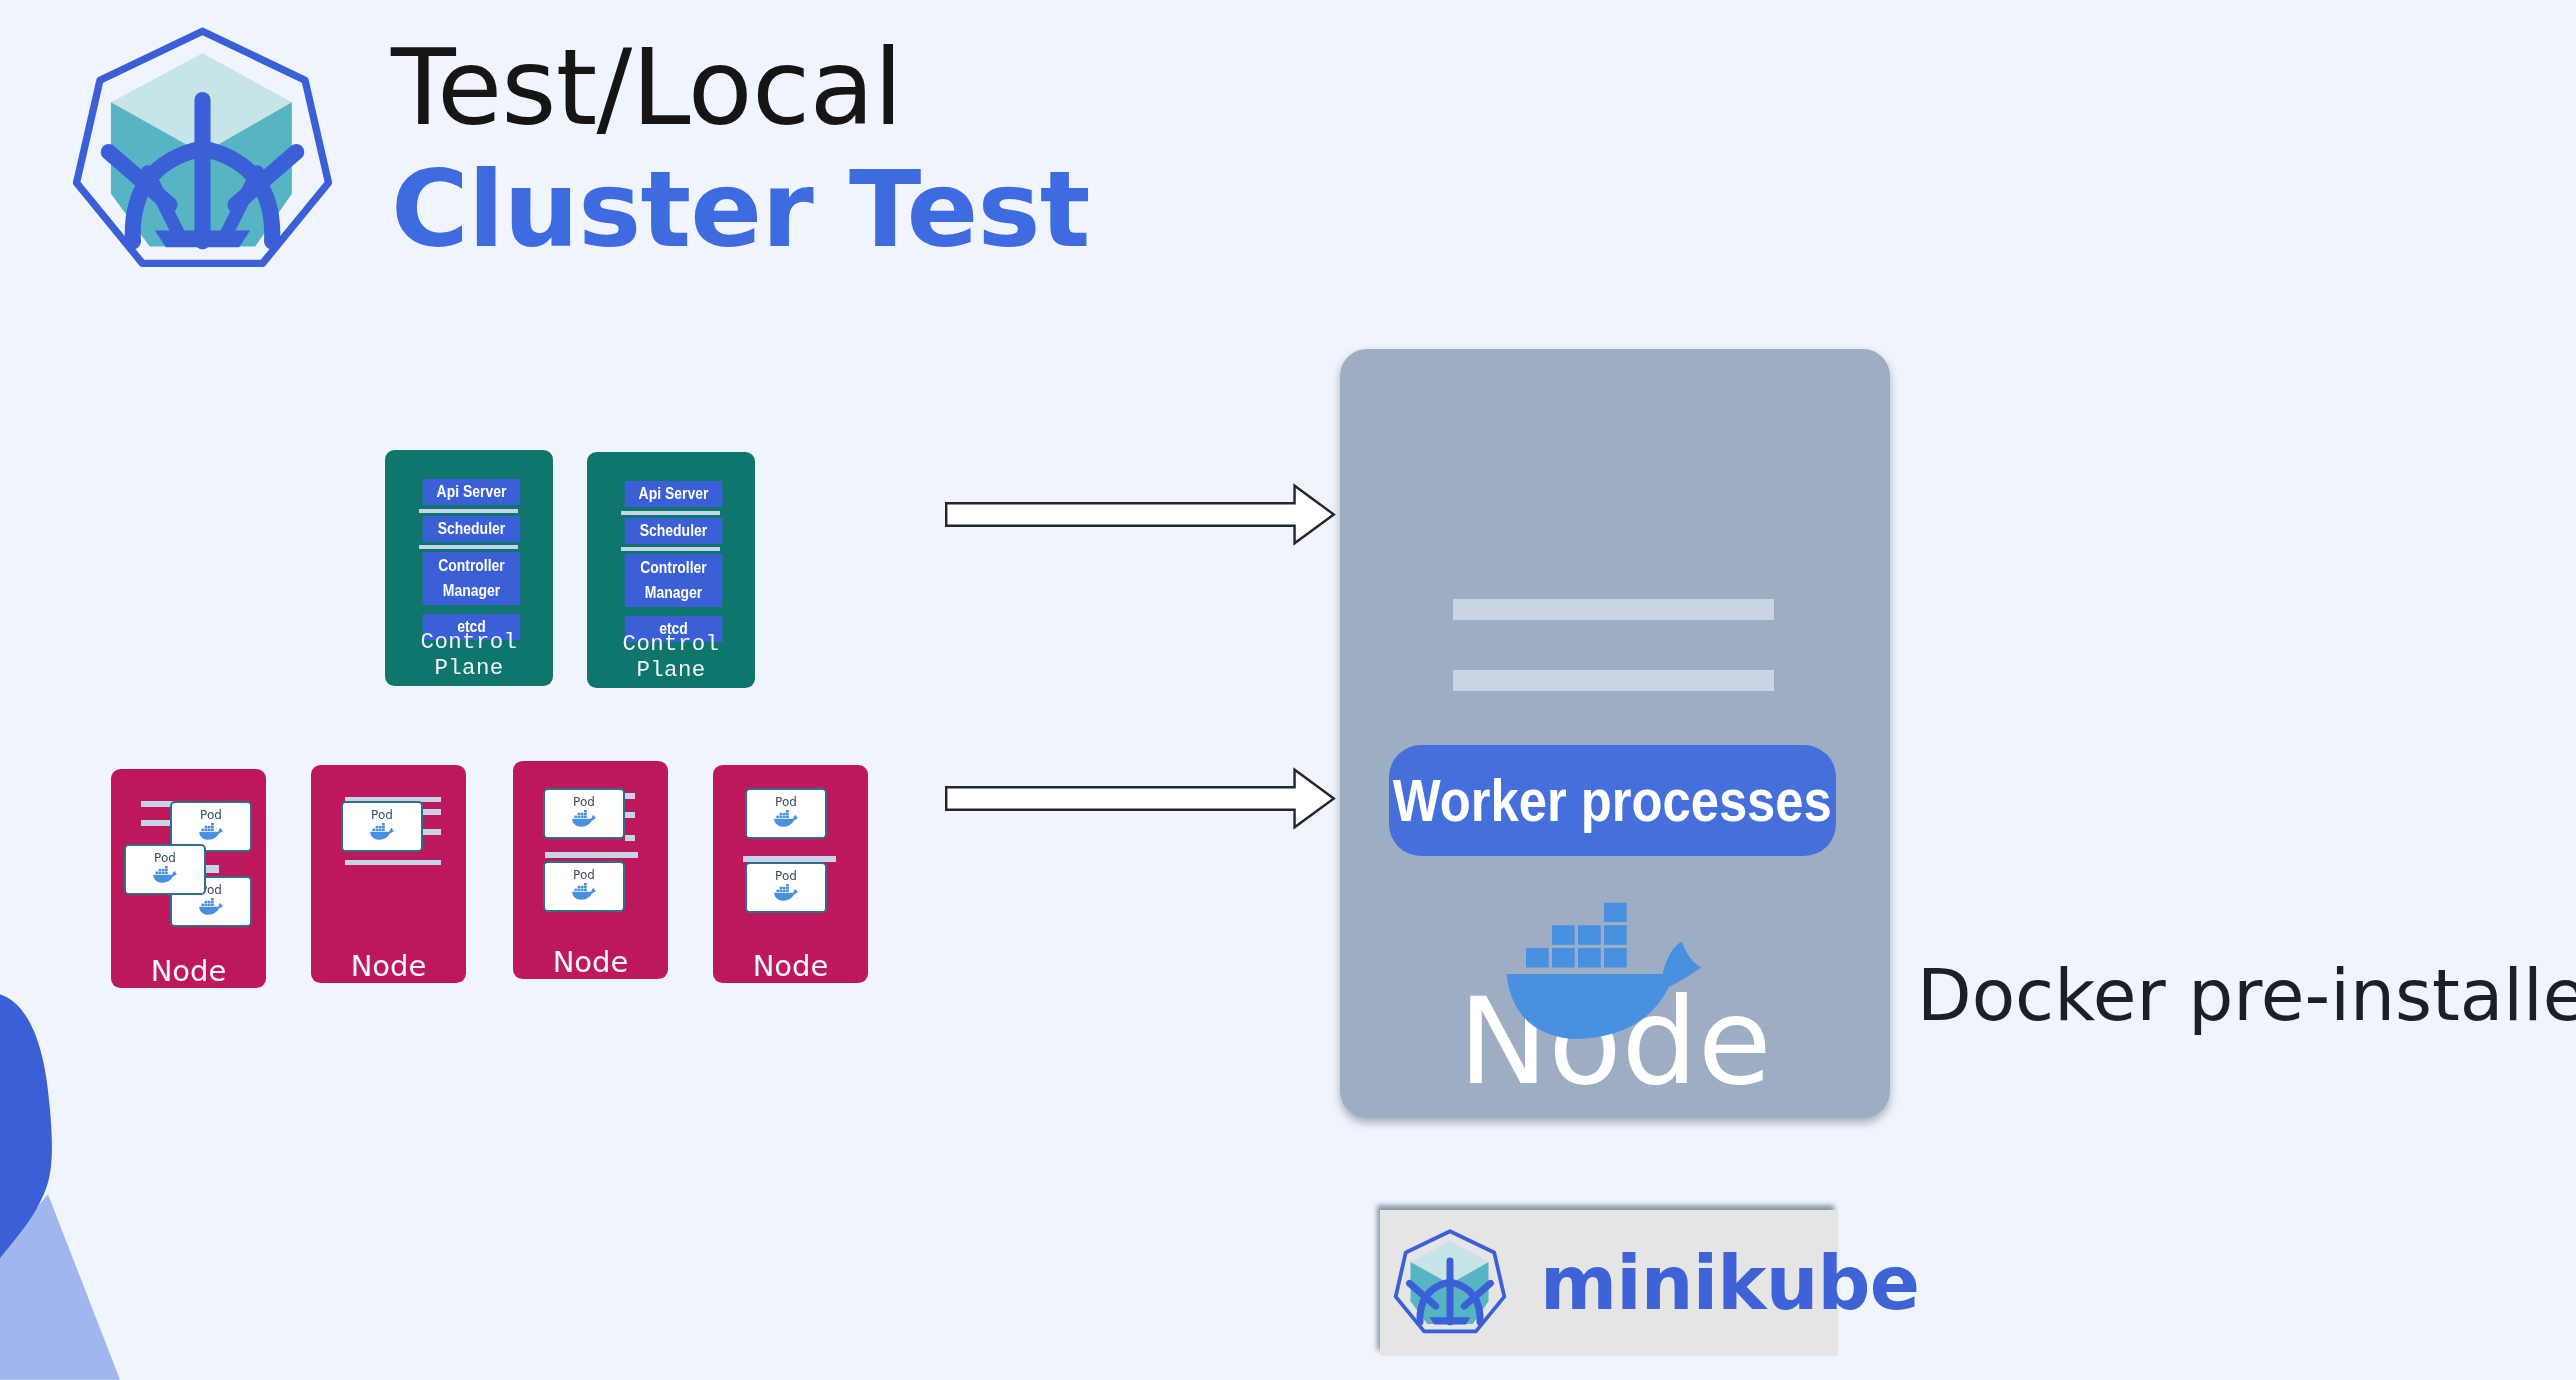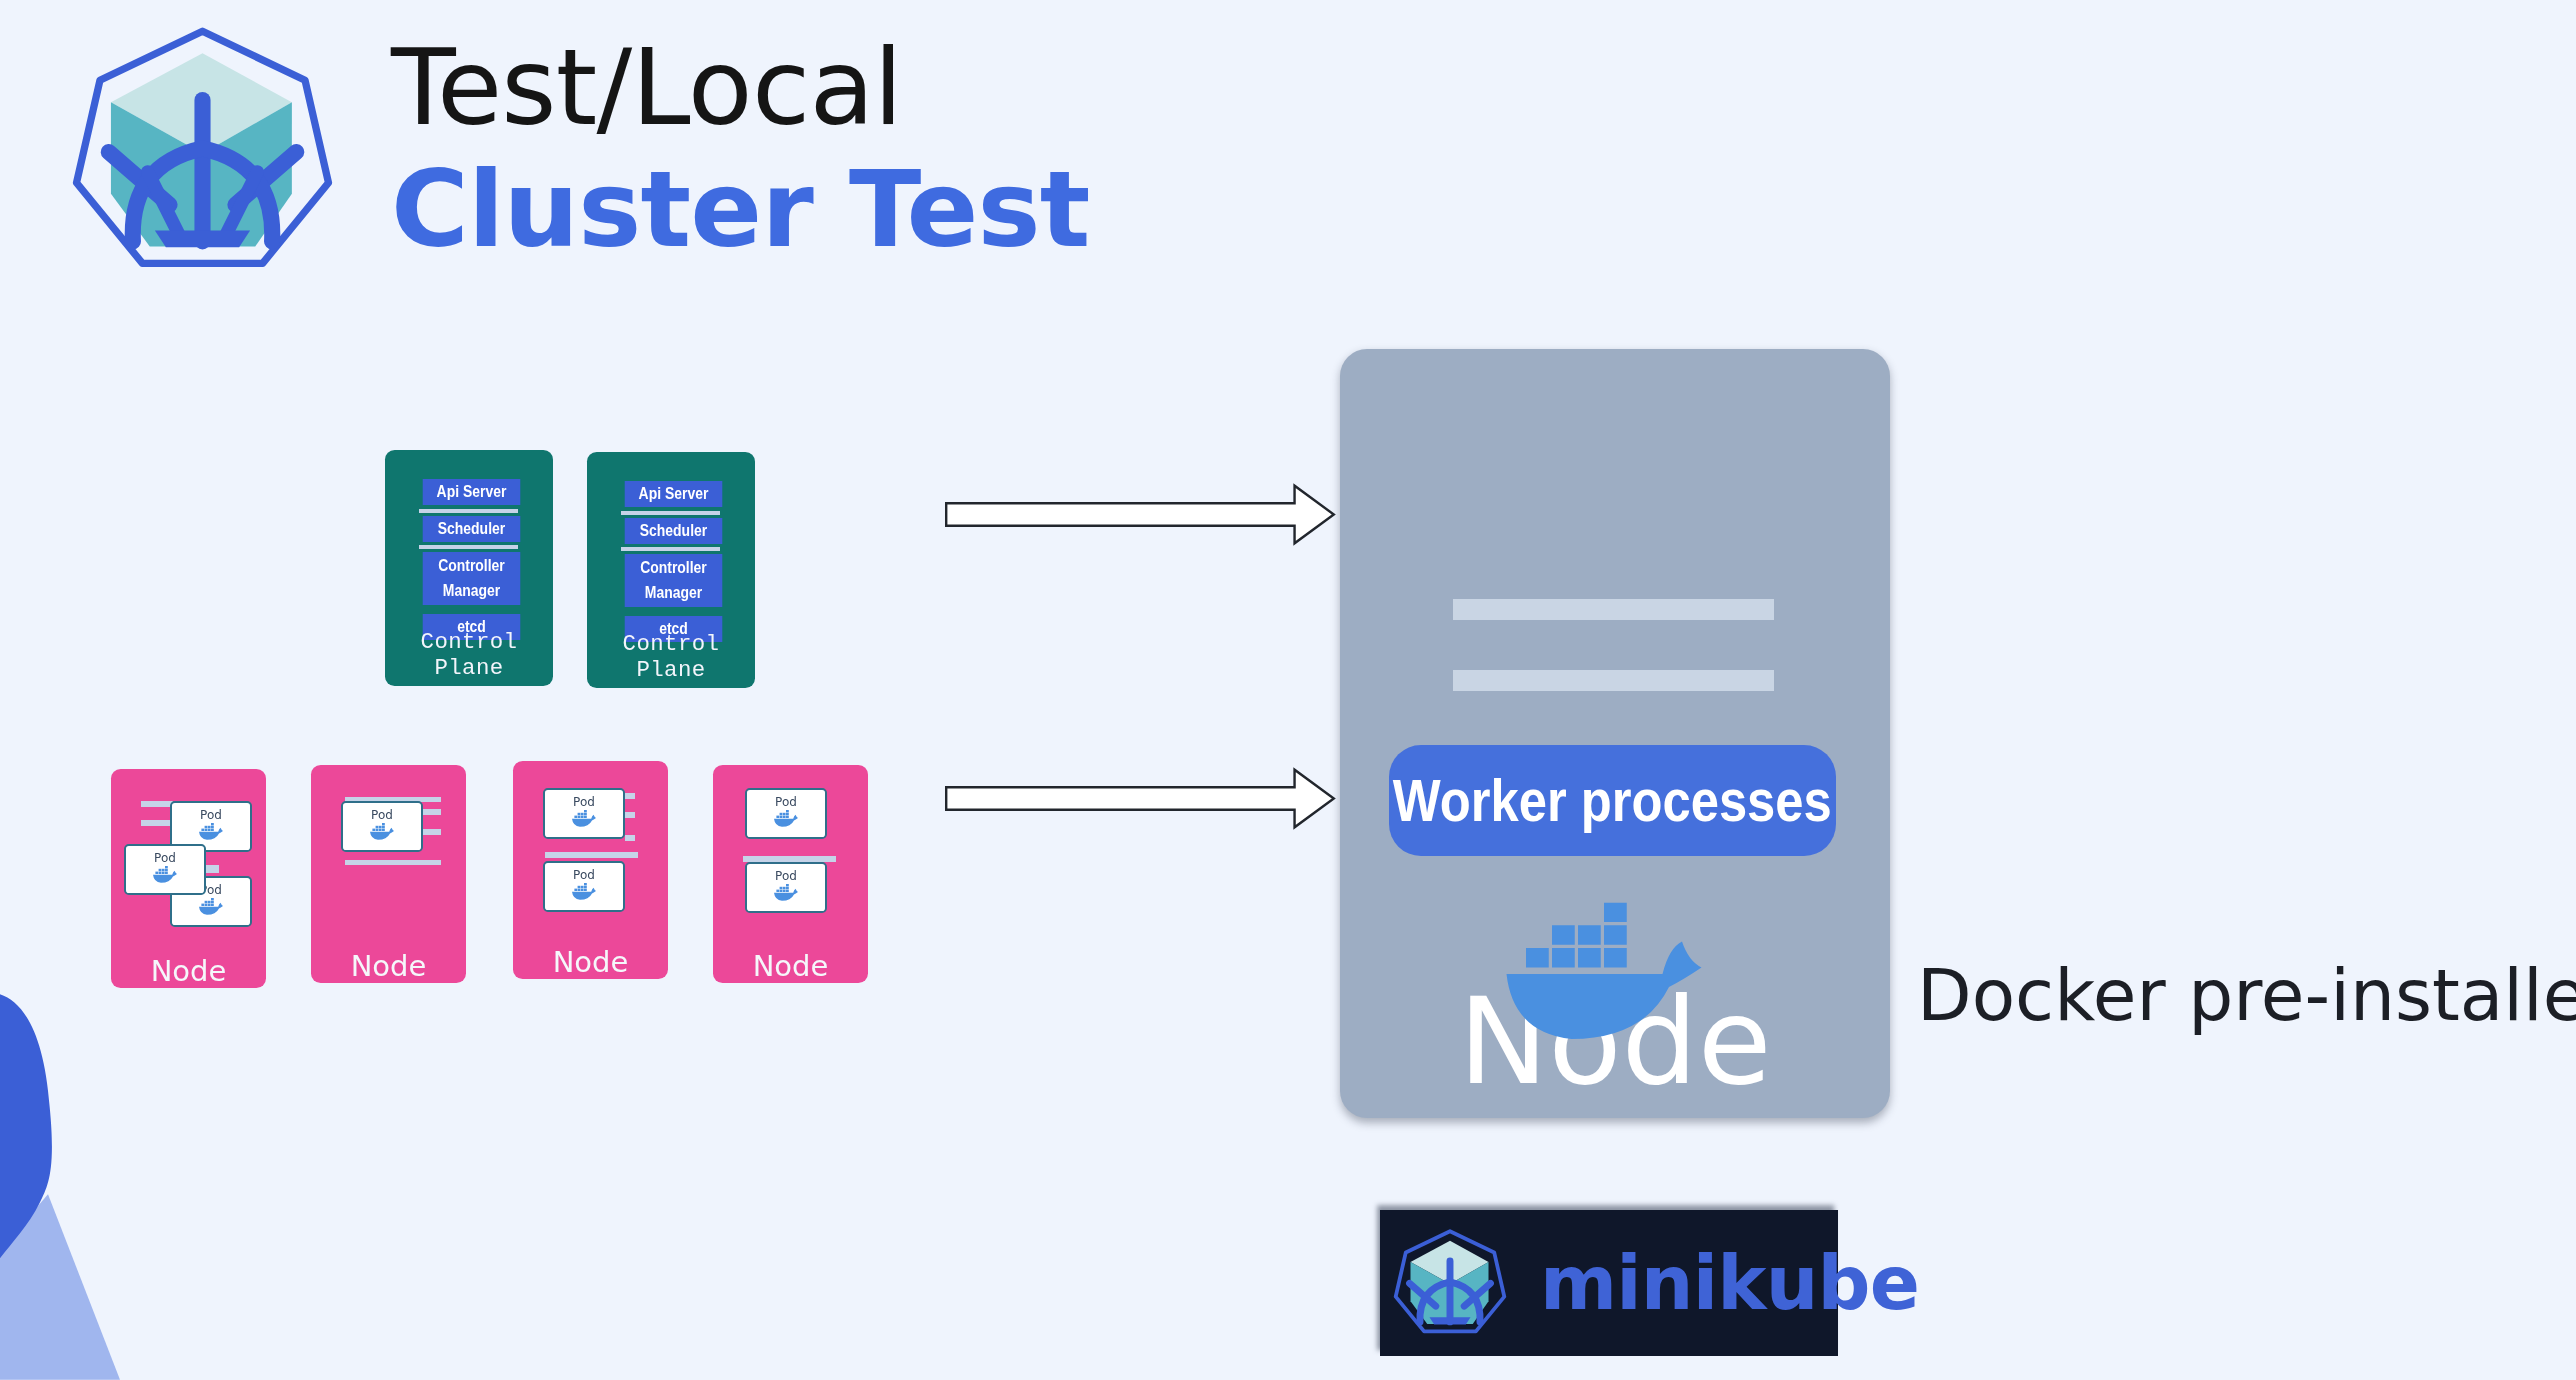--- a/index.html
+++ b/index.html
@@ -37,21 +37,21 @@
       line-height:1.45; transform:scaleX(0.82);
     }
     .cp-sep { position:absolute; left:34px; width:99px; height:4px; background:#c6d3e8; }
     .cp-label {
       position:absolute; left:0; right:0; bottom:4.8px; text-align:center; color:#f2f5fb;
       font-size:22.4px; font-family:Liberation Mono, monospace; letter-spacing:0.4px;
     }
 
     
     .node {
-      position:absolute; width:155px; height:218px; background:#ec4899; border-radius:9.6px;
+      position:absolute; width:155px; height:218px; background:#be185d; border-radius:9.6px;
     }
     .node-label {
       position:absolute; left:0; right:0; bottom:0px; text-align:center; color:#f5f7fb;
       font-size:29px; font-family:"DejaVu Sans", sans-serif;
     }
     .pod {
       position:absolute; width:82px; height:51px; background:#fff;
       border:2.4px solid #2f6f8a; border-radius:4.8px; box-sizing:border-box;
       display:flex; flex-direction:column; align-items:center; justify-content:flex-start;
     }
@@ -80,21 +80,21 @@
     }
     #bigwhale { position:absolute; left:160px; top:228px; width:224px; height:176px; }
 
     #docker-text {
       left:1917px; top:954px; font-size:71px; color:#1c1f26;
       font-family:"DejaVu Sans", sans-serif; white-space:nowrap;
     }
 
     
     #minikube {
-      left:1380px; top:1210px; width:458px; height:146px; background:#0f172a;
+      left:1380px; top:1210px; width:458px; height:146px; background:#e5e5e5;
       box-shadow:-3.2px -4.8px 4.8px rgba(60,70,90,0.55);
     }
     #minikube-logo { position:absolute; left:9.6px; top:14.4px; width:120px; height:120px; }
     #minikube-text {
       position:absolute; left:160px; top:30px; font-size:74px; font-weight:bold; color:#3f63d6;
       font-family:"DejaVu Sans", sans-serif; letter-spacing:-0.8px;
     }
   </style>
 </head>
 <body>

